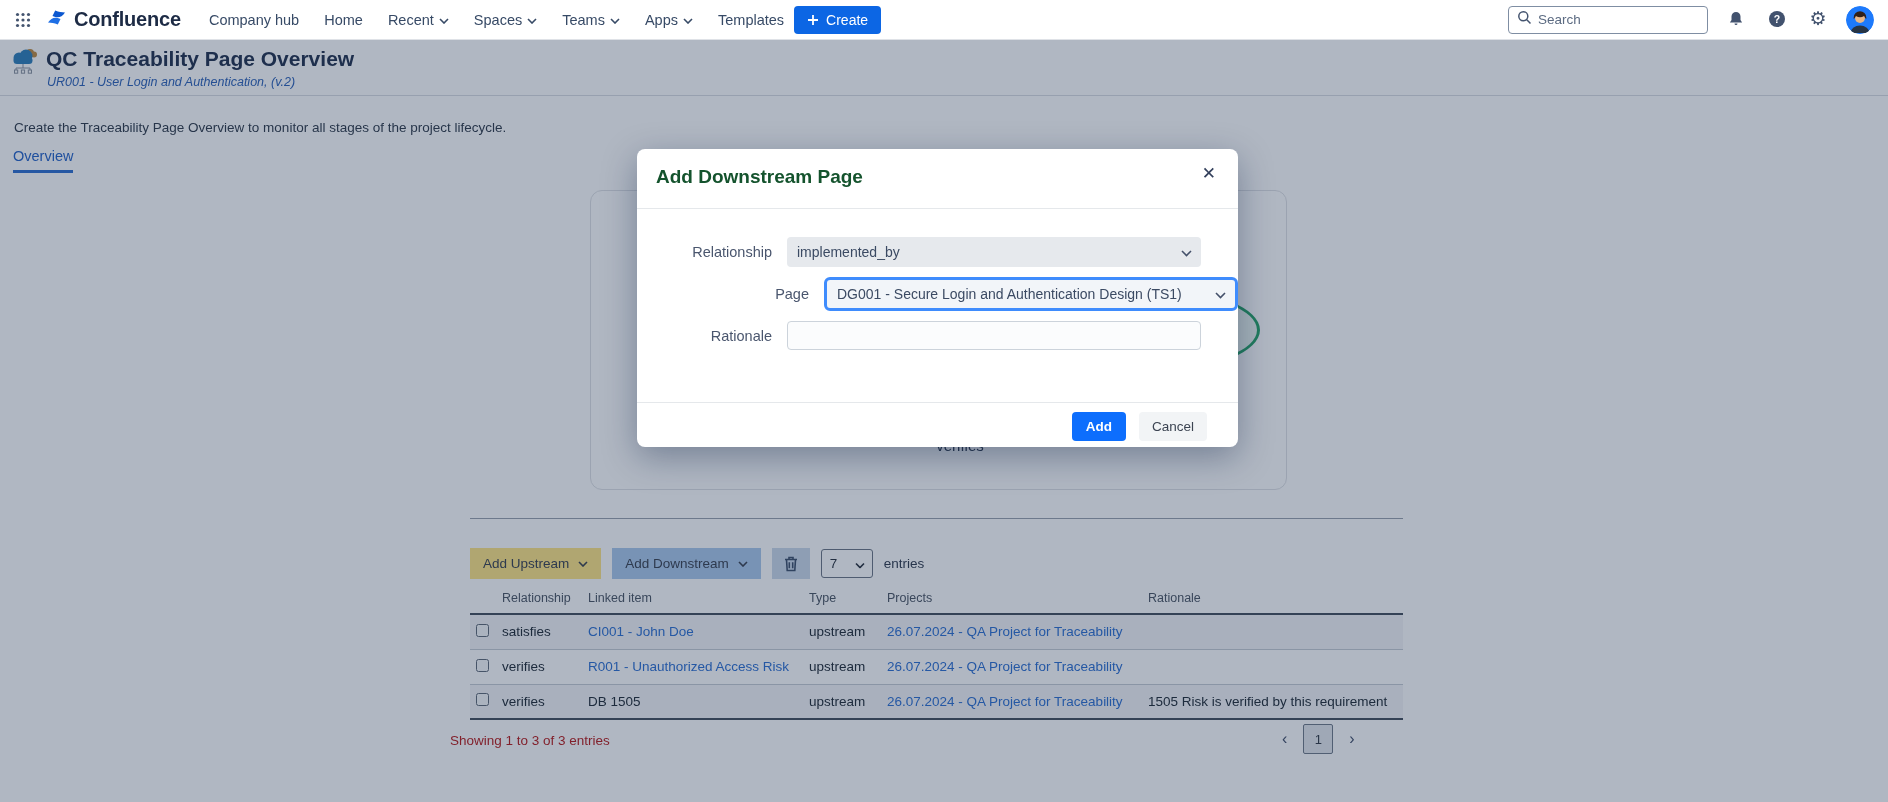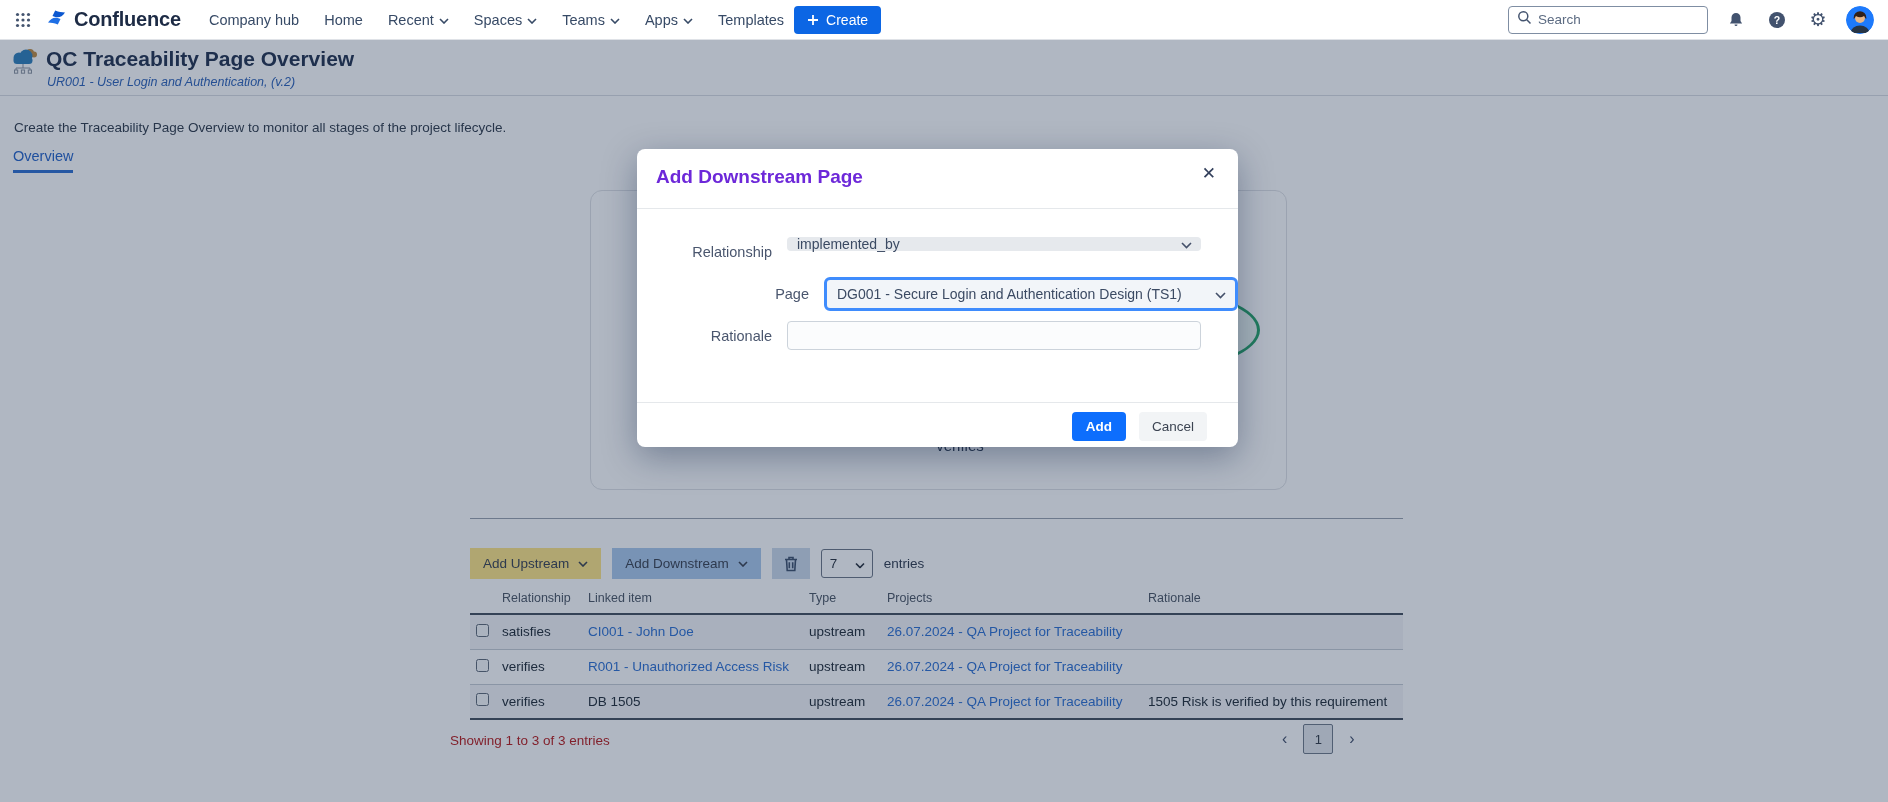--- a/index.html
+++ b/index.html
@@ -12,21 +12,21 @@
             border-bottom:1px solid #dfe2e7; display:flex; align-items:center; padding:0 14px 0 10px; z-index:60; }
   .grid-btn { width:26px; height:26px; display:flex; align-items:center; justify-content:center; margin-right:10px; cursor:pointer; }
   .logo { display:flex; align-items:center; gap:7px; margin-right:28px; }
   .logo-text { font-size:20px; font-weight:600; color:#1d2b45; letter-spacing:-0.2px; }
   .nav-links { display:flex; align-items:center; gap:25px; }
   .nav-item { font-size:14.5px; color:#374a66; display:flex; align-items:center; gap:5px; cursor:pointer; white-space:nowrap; }
   .nav-item svg { margin-top:2px; }
   .create-btn { margin-left:10px; background:#0c66e4; color:#fff; border:none; border-radius:4px;
                 height:28px; padding:0 13px; font-size:14px; font-weight:500; display:flex; align-items:center; gap:7px; cursor:pointer;
                 font-family:"Liberation Sans",sans-serif; }
-  .nav-right { margin-left:auto; display:flex; align-items:center; gap:15px; }
+  .nav-right { margin-left:auto; display:flex; gap:15px; }
   .search-box { width:200px; height:28px; border:1.5px solid #7f8ea3; border-radius:4px; display:flex; align-items:center; padding:0 8px; gap:6px; background:#fff; }
   .search-box input { border:none; outline:none; width:150px; font-size:13.5px; color:#33415c; font-family:"Liberation Sans",sans-serif; background:transparent; }
   .search-box input::placeholder { color:#5c6b82; }
   .icon-btn { width:26px; height:26px; display:flex; align-items:center; justify-content:center; cursor:pointer; }
   .gear-glyph { font-family:"DejaVu Sans", sans-serif; font-size:19px; color:#42526e; line-height:1; }
   .avatar { width:28px; height:28px; border-radius:50%; overflow:hidden; cursor:pointer; }
 
   
   .page-head { position:absolute; top:40px; left:0; width:100%; height:56px; border-bottom:1px solid #d9dde3; background:#fff; }
   .page-cloud { position:absolute; left:10px; top:6px; }
@@ -44,26 +44,26 @@
                font-size:15px; color:#27313f; }
   .verified-node { position:absolute; left:1060px; top:290px; width:200px; height:80px; border:3px solid #27a567;
                    border-radius:50%; background:#eff8f2; }
   .edge-label { position:absolute; left:915px; top:437px; width:90px; text-align:center; font-size:15px; color:#2f3a4d; }
 
   
   .backdrop { position:absolute; left:0; top:40px; width:100%; height:762px; background:rgba(23,43,77,0.34); z-index:50; }
   .modal { position:absolute; left:637px; top:149px; width:601px; height:298px; background:#fff; border-radius:8px;
            box-shadow:0 10px 34px rgba(9,30,66,0.35); z-index:100; }
   .modal-header { position:absolute; left:0; top:0; width:100%; height:60px; border-bottom:1px solid #e5e8eb; }
-  .modal-title { position:absolute; left:19px; top:17px; font-size:19px; font-weight:600; color:#6d28d9; }
+  .modal-title { position:absolute; left:19px; top:17px; font-size:19px; font-weight:600; color:#14532d; }
   .modal-close { position:absolute; right:22px; top:16px; font-size:17px; color:#33405c; cursor:pointer; line-height:1; }
   .m-row { position:absolute; left:0; width:100%; display:flex; }
   .m-label { width:150px; text-align:right; font-size:14.5px; color:#4a566e; padding-right:15px; align-self:center; }
   .m-field { width:414px; }
-  .sel { height:14px; border-radius:4px; display:flex; align-items:center; padding:0 28px 0 10px; position:relative;
+  .sel { height:30px; border-radius:4px; display:flex; align-items:center; padding:0 28px 0 10px; position:relative;
          font-size:14px; color:#3b4a63; cursor:pointer; }
   .sel .chev { position:absolute; right:9px; top:50%; transform:translateY(-50%); }
   .sel-disabled { background:#e6e9ed; }
   .sel-focus { background:#f2f5f9; border:3px solid #3f8cfd; border-radius:6px; height:34px; }
   .txt-input { width:414px; height:29px; border:1px solid #ccd3db; border-radius:4px; background:#fbfcfd;
                font-size:14px; color:#3b4a63; padding:0 9px; outline:none; font-family:"Liberation Sans",sans-serif; }
   .modal-footer { position:absolute; left:0; top:253px; width:100%; height:48px; border-top:1px solid #e5e8eb;
                   display:flex; align-items:center; justify-content:flex-end; gap:13px; padding-right:31px; }
   .btn-add { background:#0d6efd; color:#fff; font-weight:700; font-size:13.5px; border:none; border-radius:4px;
              height:29px; padding:0 14px; cursor:pointer; font-family:"Liberation Sans",sans-serif; }

